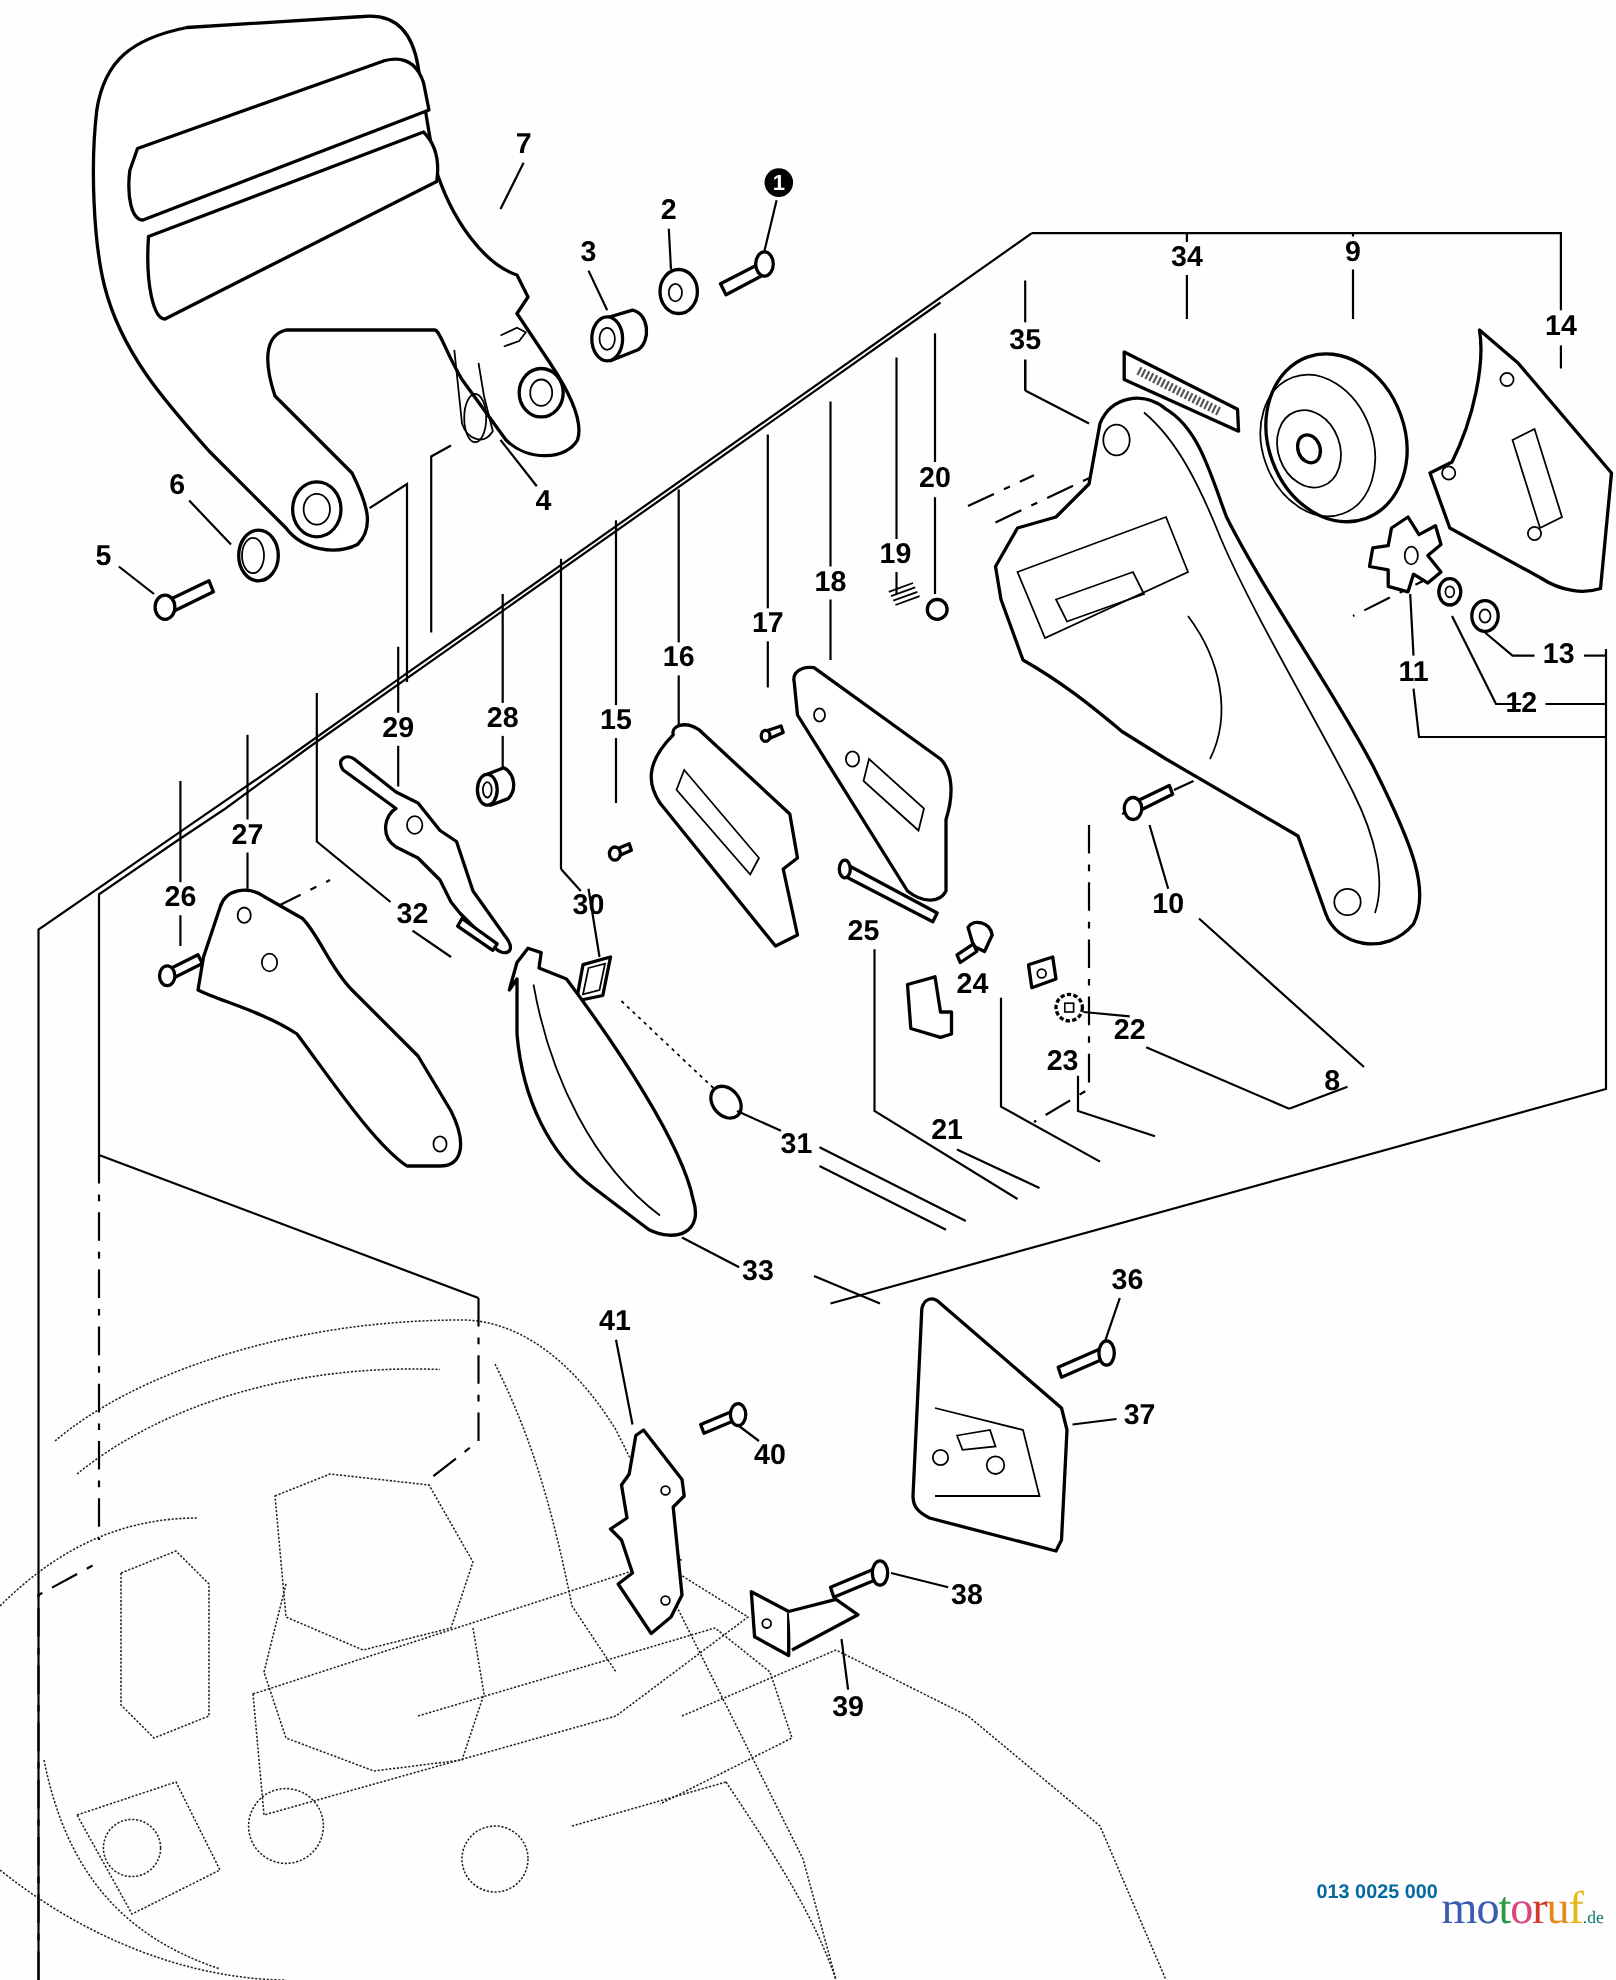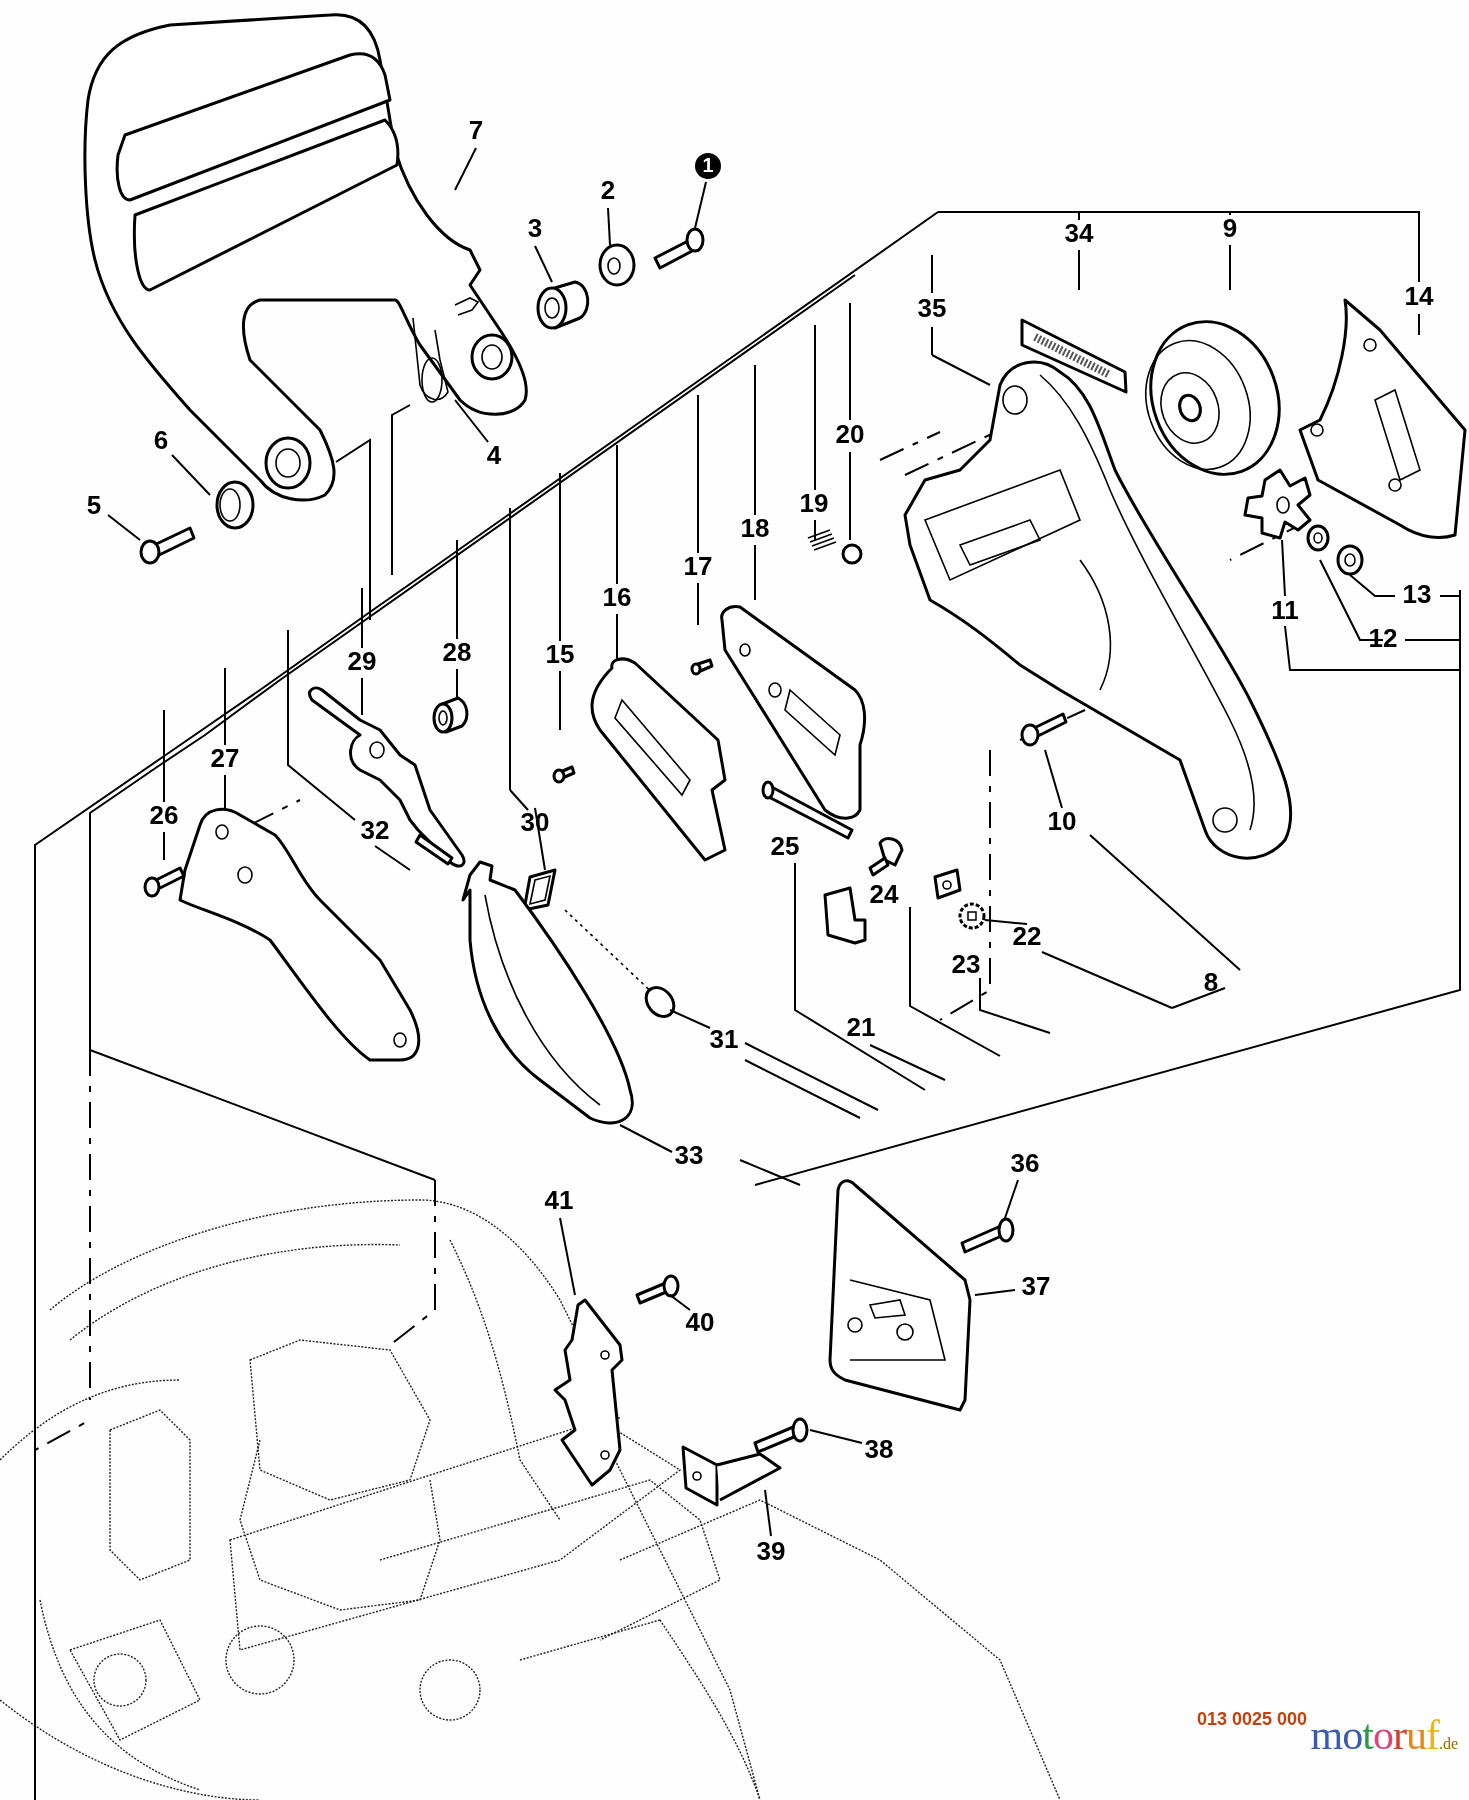--- a/index.html
+++ b/index.html
@@ -1,21 +1,21 @@
 <!DOCTYPE html>
 <html><head>
 <meta charset="utf-8">
 <style>
   html, body { margin: 0; padding: 0; background: #fdfefd; }
   body { width: 1469px; height: 1800px; position: relative; overflow: hidden; font-family: "Liberation Sans", sans-serif; }
   #diagram { position: absolute; left: 0; top: 0; width: 1469px; height: 1800px; }
   .lbl { font-family: "Liberation Sans", sans-serif; font-weight: bold; font-size: 26px; fill: #000; text-anchor: middle; dominant-baseline: middle; }
-  .ref { position: absolute; right: 162px; bottom: 70px; font-family: "Liberation Sans", sans-serif; font-weight: bold; font-size: 18px; color: #c2410c; }
+  .ref { position: absolute; right: 162px; bottom: 70px; font-family: "Liberation Sans", sans-serif; font-weight: bold; font-size: 18px; color: #0369a1; }
   .brand { position: absolute; right: 11px; bottom: 44px; font-family: "Liberation Serif", serif; font-size: 42px; line-height: 1; letter-spacing: -1px; }
-  .brand .de { font-size: 16px; color: #a16207; letter-spacing: 0; }
+  .brand .de { font-size: 16px; color: #0f766e; letter-spacing: 0; }
   .part { fill: #fff; stroke: #000; stroke-width: 3; stroke-linejoin: round; }
   .part-thin { fill: none; stroke: #000; stroke-width: 1.6; }
   .leader { fill: none; stroke: #000; stroke-width: 2; }
   .dash { fill: none; stroke: #000; stroke-width: 2; stroke-dasharray: 26 10 6 10; }
   .ghost { fill: none; stroke: #222; stroke-width: 1.4; stroke-dasharray: 2 1.5; }
 </style>
 </head>
 <body>
 
 <svg id="diagram" viewBox="0 0 1469 1800" xmlns="http://www.w3.org/2000/svg">

